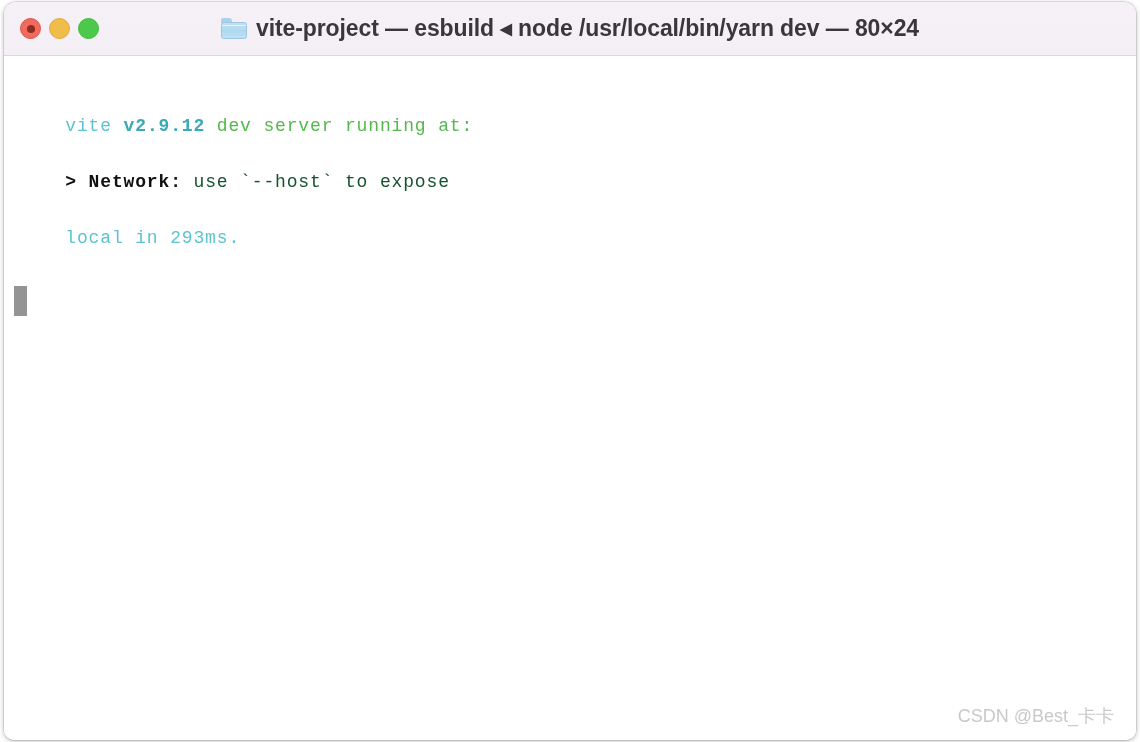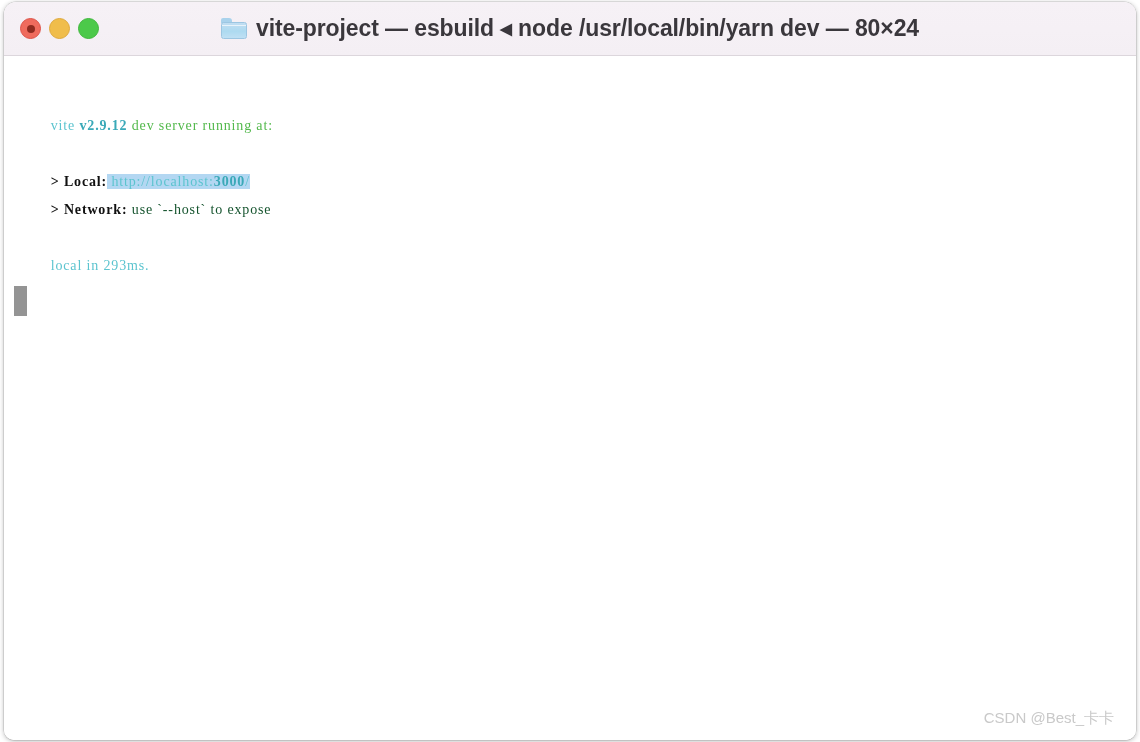--- a/index.html
+++ b/index.html
@@ -148,22 +148,22 @@
     top: -20px;
     font-family: "Liberation Mono", monospace;
     font-size: 20px;
     color: #4fbcc8;
     letter-spacing: 1.1px;
     white-space: pre;
     opacity: 0.85;
   }
 
   .line {
-    font-family: Liberation Serif, serif;
-    font-size: 14px;
+    font-family: Liberation Mono, monospace;
+    font-size: 18px;
     line-height: 28px;
     white-space: pre;
     letter-spacing: 0.85px;
   }
   .blank { height: 28px; }
 
   .c-cyan  { color: #5cc4cf; }
   .c-cyan-b{ color: #3aa9b8; font-weight: bold; }
   .c-green { color: #53b94c; }
   .c-black { color: #111111; font-weight: bold; }
@@ -180,21 +180,21 @@
     height: 30px;
     background: #949494;
   }
 
   
   .watermark {
     position: absolute;
     right: 22px;
     bottom: 12px;
     font-family: "Liberation Sans", sans-serif;
-    font-size: 15px;
+    font-size: 18px;
     color: #c9c9c9;
     white-space: nowrap;
   }
 </style>
 </head>
 <body>
 
 <div class="window">
 
   <div class="titlebar">
@@ -221,21 +221,20 @@
 
       <div class="clipped-line">                     .</div>
 
       <div class="blank"></div>
       <div class="blank"></div>
 
       <div class="line"><span class="c-cyan">  vite</span><span class="c-cyan-b"> v2.9.12</span><span class="c-green"> dev server running at:</span></div>
 
       <div class="blank"></div>
 
-      <div class="line"><span class="c-black">  &gt; Local:</span><span class="sel"><span class="c-cyan"> http://localhost:</span><span class="c-cyan-b">3000</span><span class="c-cyan">/</span></span></div>
 
       <div class="line"><span class="c-black">  &gt; Network:</span><span class="c-gray"> use `--host` to expose</span></div>
 
       <div class="blank"></div>
 
       <div class="line"><span class="c-cyan">  local in 293ms.</span></div>
 
     </div>
 
     <div class="cursor-block"></div>

